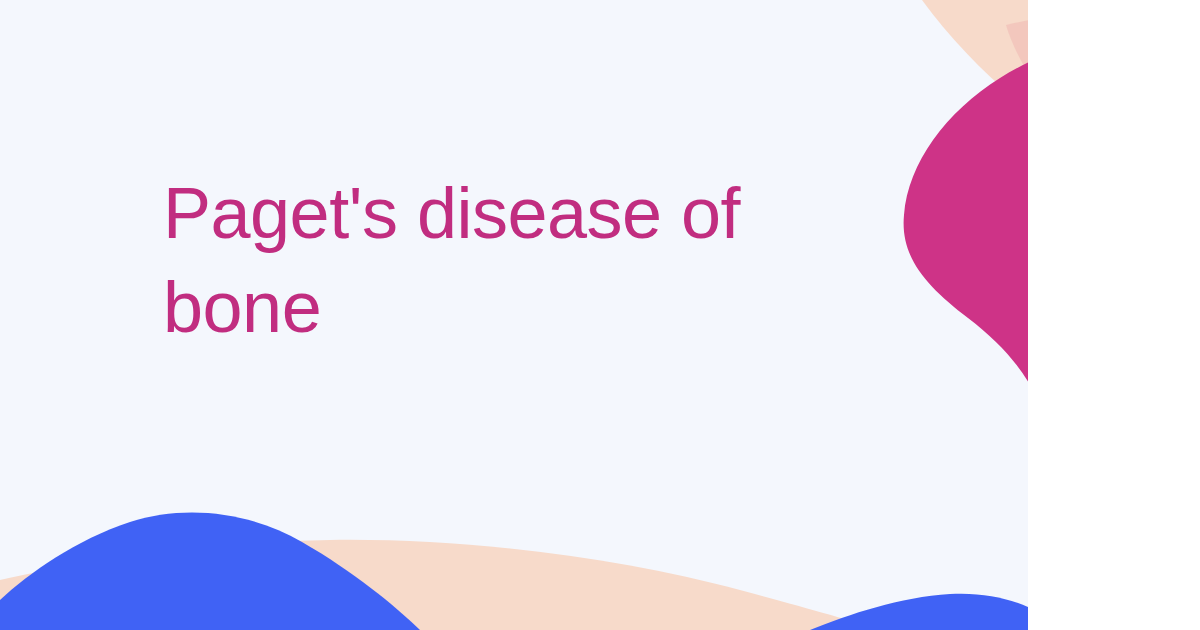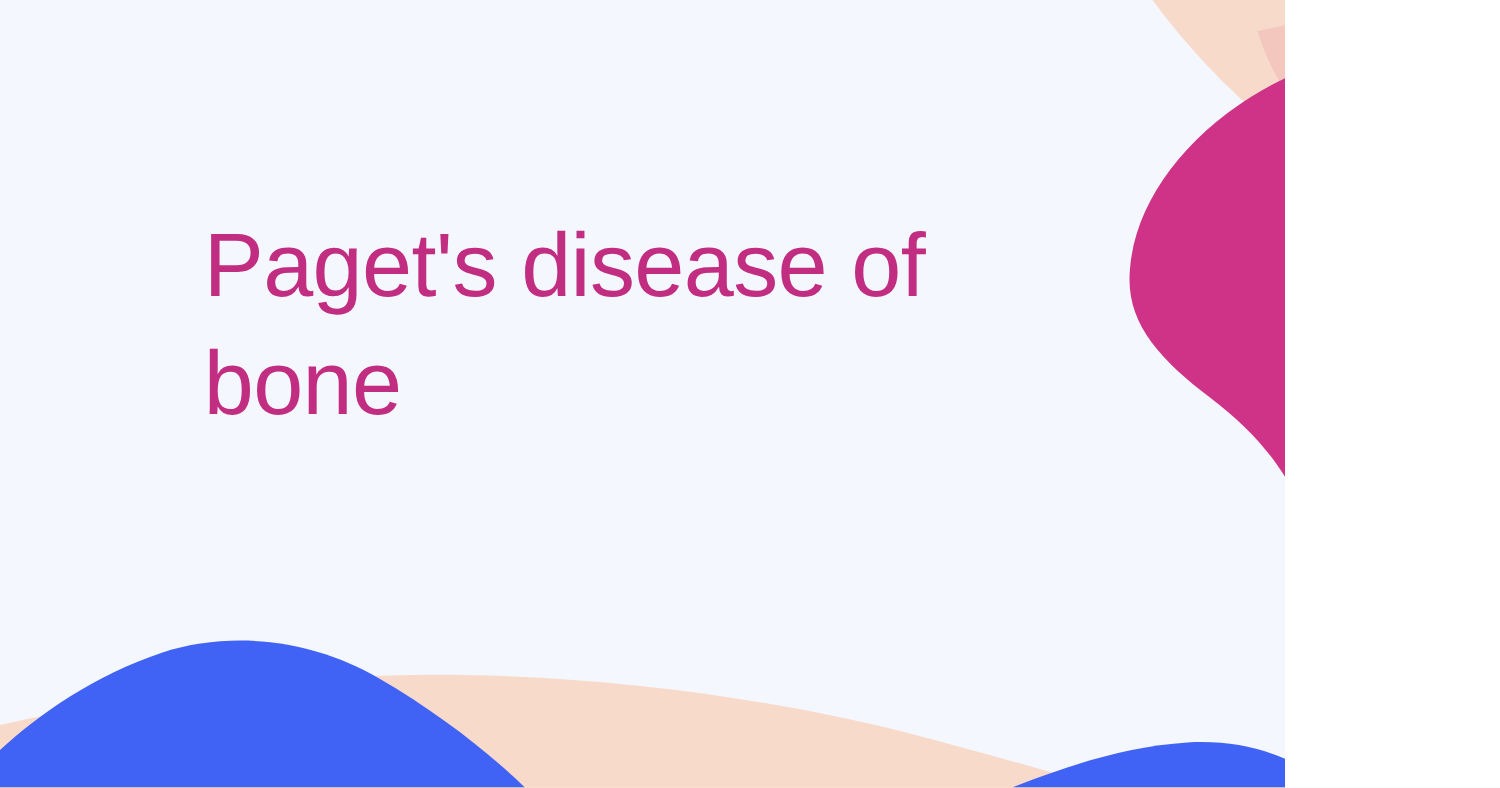--- a/index.html
+++ b/index.html
@@ -12,21 +12,21 @@
     height: 630px;
     overflow: hidden;
     font-family: "Liberation Sans", sans-serif;
   }
 
   #poster {
     position: relative;
     width: 1028px;
     height: 630px;
     overflow: hidden;
-    background: #fdba74;
+    background: #000000;
   }
 
   
   #decor {
     position: absolute;
     top: 0;
     left: 0;
     width: 1200px;
     height: 630px;
     display: block;

